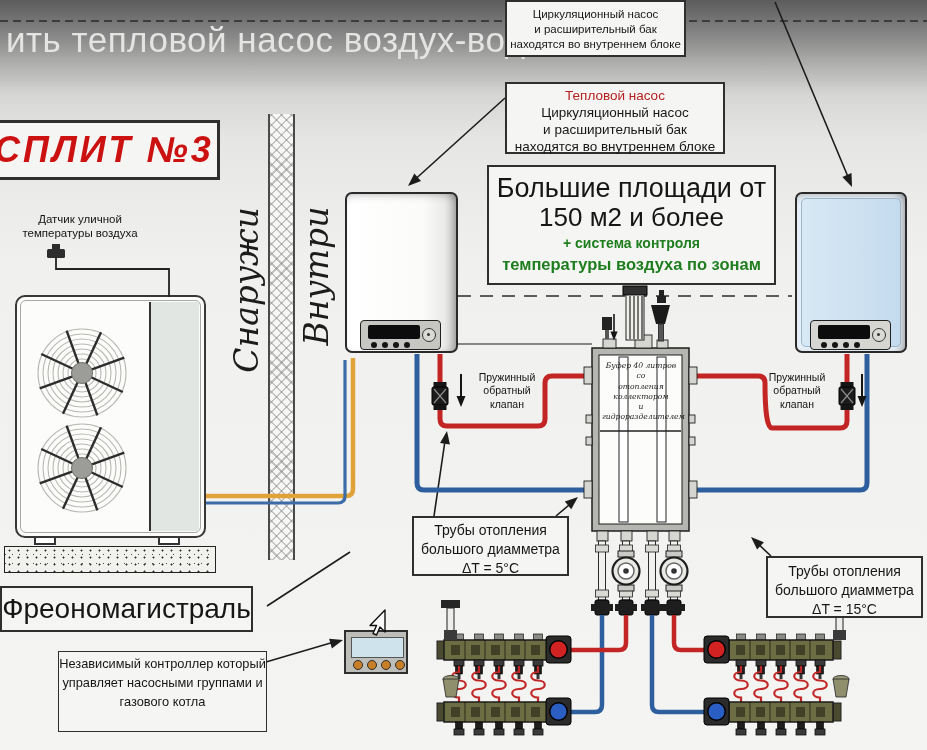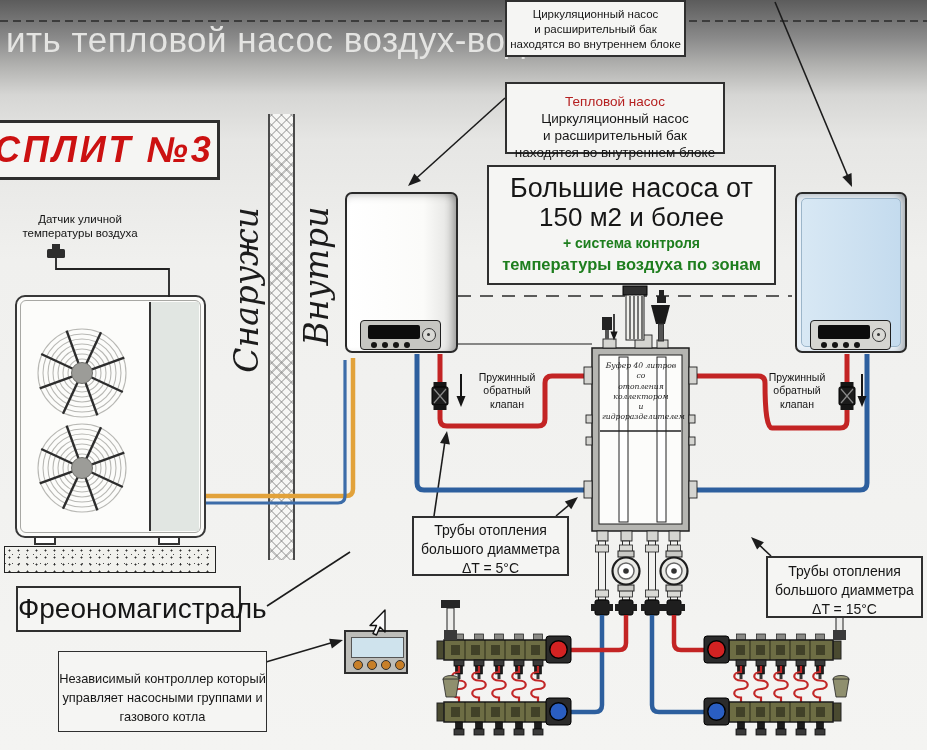--- a/index.html
+++ b/index.html
@@ -403,29 +403,29 @@
     <div>отопления коллектором</div>
     <div>и гидроразделителем</div>
   </div>
 
   <div class="abs box" style="left:505px;top:0;width:181px;height:57px;font-size:11.5px;line-height:1.3;padding-top:5px;">
     <div>Циркуляционный насос</div>
     <div>и расширительный бак</div>
     <div>находятся  во внутреннем блоке</div>
   </div>
 
-  <div class="abs box" style="left:505px;top:82px;width:220px;height:72px;font-size:13.5px;line-height:1.25;padding-top:10px;">
+  <div class="abs box" style="left:505px;top:82px;width:220px;height:72px;font-size:13.5px;line-height:1.25;padding-top:4px;">
     <div class="red-title">Тепловой насос</div>
     <div>Циркуляционный насос</div>
     <div>и расширительный бак</div>
     <div>находятся  во внутреннем блоке</div>
   </div>
 
   <div class="abs box" style="left:487px;top:165px;width:289px;height:120px;padding-top:6px;">
-    <div style="font-size:27px;line-height:1.12;">Большие насоса от</div>
+    <div style="font-size:27px;line-height:1.12;">Большие площади от</div>
     <div style="font-size:26px;line-height:1.12;">150 м2 и более</div>
     <div class="green-line" style="font-size:14px;line-height:1.4;margin-top:2px;">+ система контроля</div>
     <div class="green-line" style="font-size:16.5px;line-height:1.3;">температуры воздуха по зонам</div>
   </div>
 
   <div class="abs box" style="left:-12px;top:120px;width:232px;height:60px;border-width:3px;">
     <div style="font-size:36px;font-weight:bold;font-style:italic;letter-spacing:3px;line-height:54px;color:#cc1111;">СПЛИТ №3</div>
   </div>
 
   <div class="abs" style="left:12px;top:212px;width:136px;font-size:11.5px;line-height:1.25;text-align:center;color:#141414;">
@@ -450,23 +450,23 @@
     <div>большого диамметра</div>
     <div>ΔT = 5°C</div>
   </div>
 
   <div class="abs box" style="left:766px;top:556px;width:157px;height:62px;font-size:14px;line-height:1.35;padding-top:4px;">
     <div>Трубы отопления</div>
     <div>большого диамметра</div>
     <div>ΔT = 15°C</div>
   </div>
 
-  <div class="abs box" style="left:16px;top:586px;width:225px;height:46px;border-width:2.5px;">
+  <div class="abs box" style="left:0;top:586px;width:253px;height:46px;border-width:2.5px;">
     <div style="font-size:28px;line-height:41px;">Фреономагистраль</div>
   </div>
 
-  <div class="abs box" style="left:58px;top:651px;width:209px;height:81px;font-size:12.8px;line-height:1.5;border-width:1.5px;padding-top:17px;">
+  <div class="abs box" style="left:58px;top:651px;width:209px;height:81px;font-size:12.8px;line-height:1.5;border-width:1.5px;padding-top:2px;">
     <div>Независимый контроллер который</div>
     <div>управляет насосными группами и</div>
     <div>газового котла</div>
   </div>
 
 </div>
 
 </body></html>

